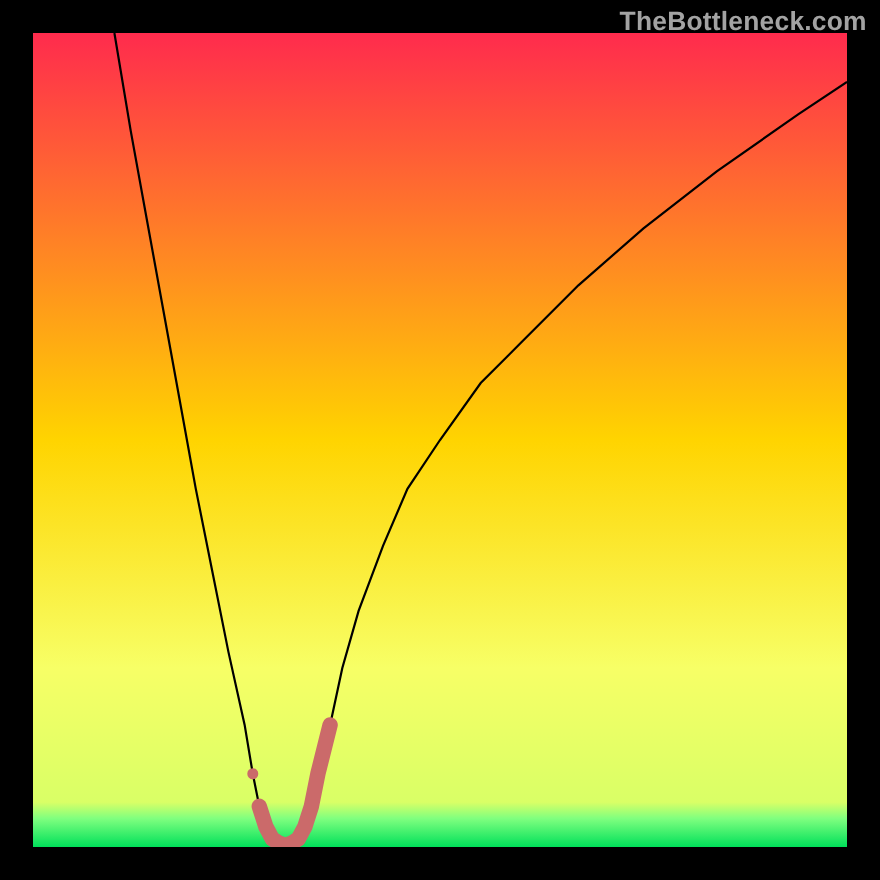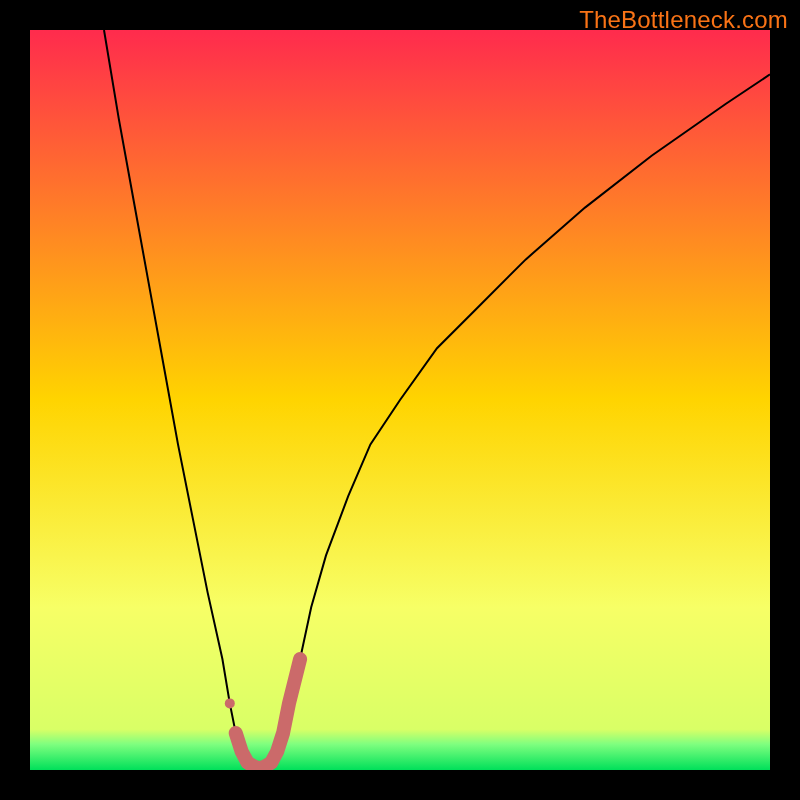--- a/index.html
+++ b/index.html
@@ -23,23 +23,23 @@
     position: absolute;
     left: 30px;
     top: 30px;
     width: 740px;
     height: 740px;
   }
   .watermark {
     position: absolute;
     top: 6px;
     right: 12px;
-    color: #f97316;
+    color: #a3a3a3;
     font-size: 24px;
-    font-weight: 400;
+    font-weight: 700;
     letter-spacing: 0.2px;
     margin-left: 32px;
   }
 </style>
 </head>
 <body>
 
 <div class="frame">
   <svg class="plot" viewBox="0 0 740 740">
     <defs>

